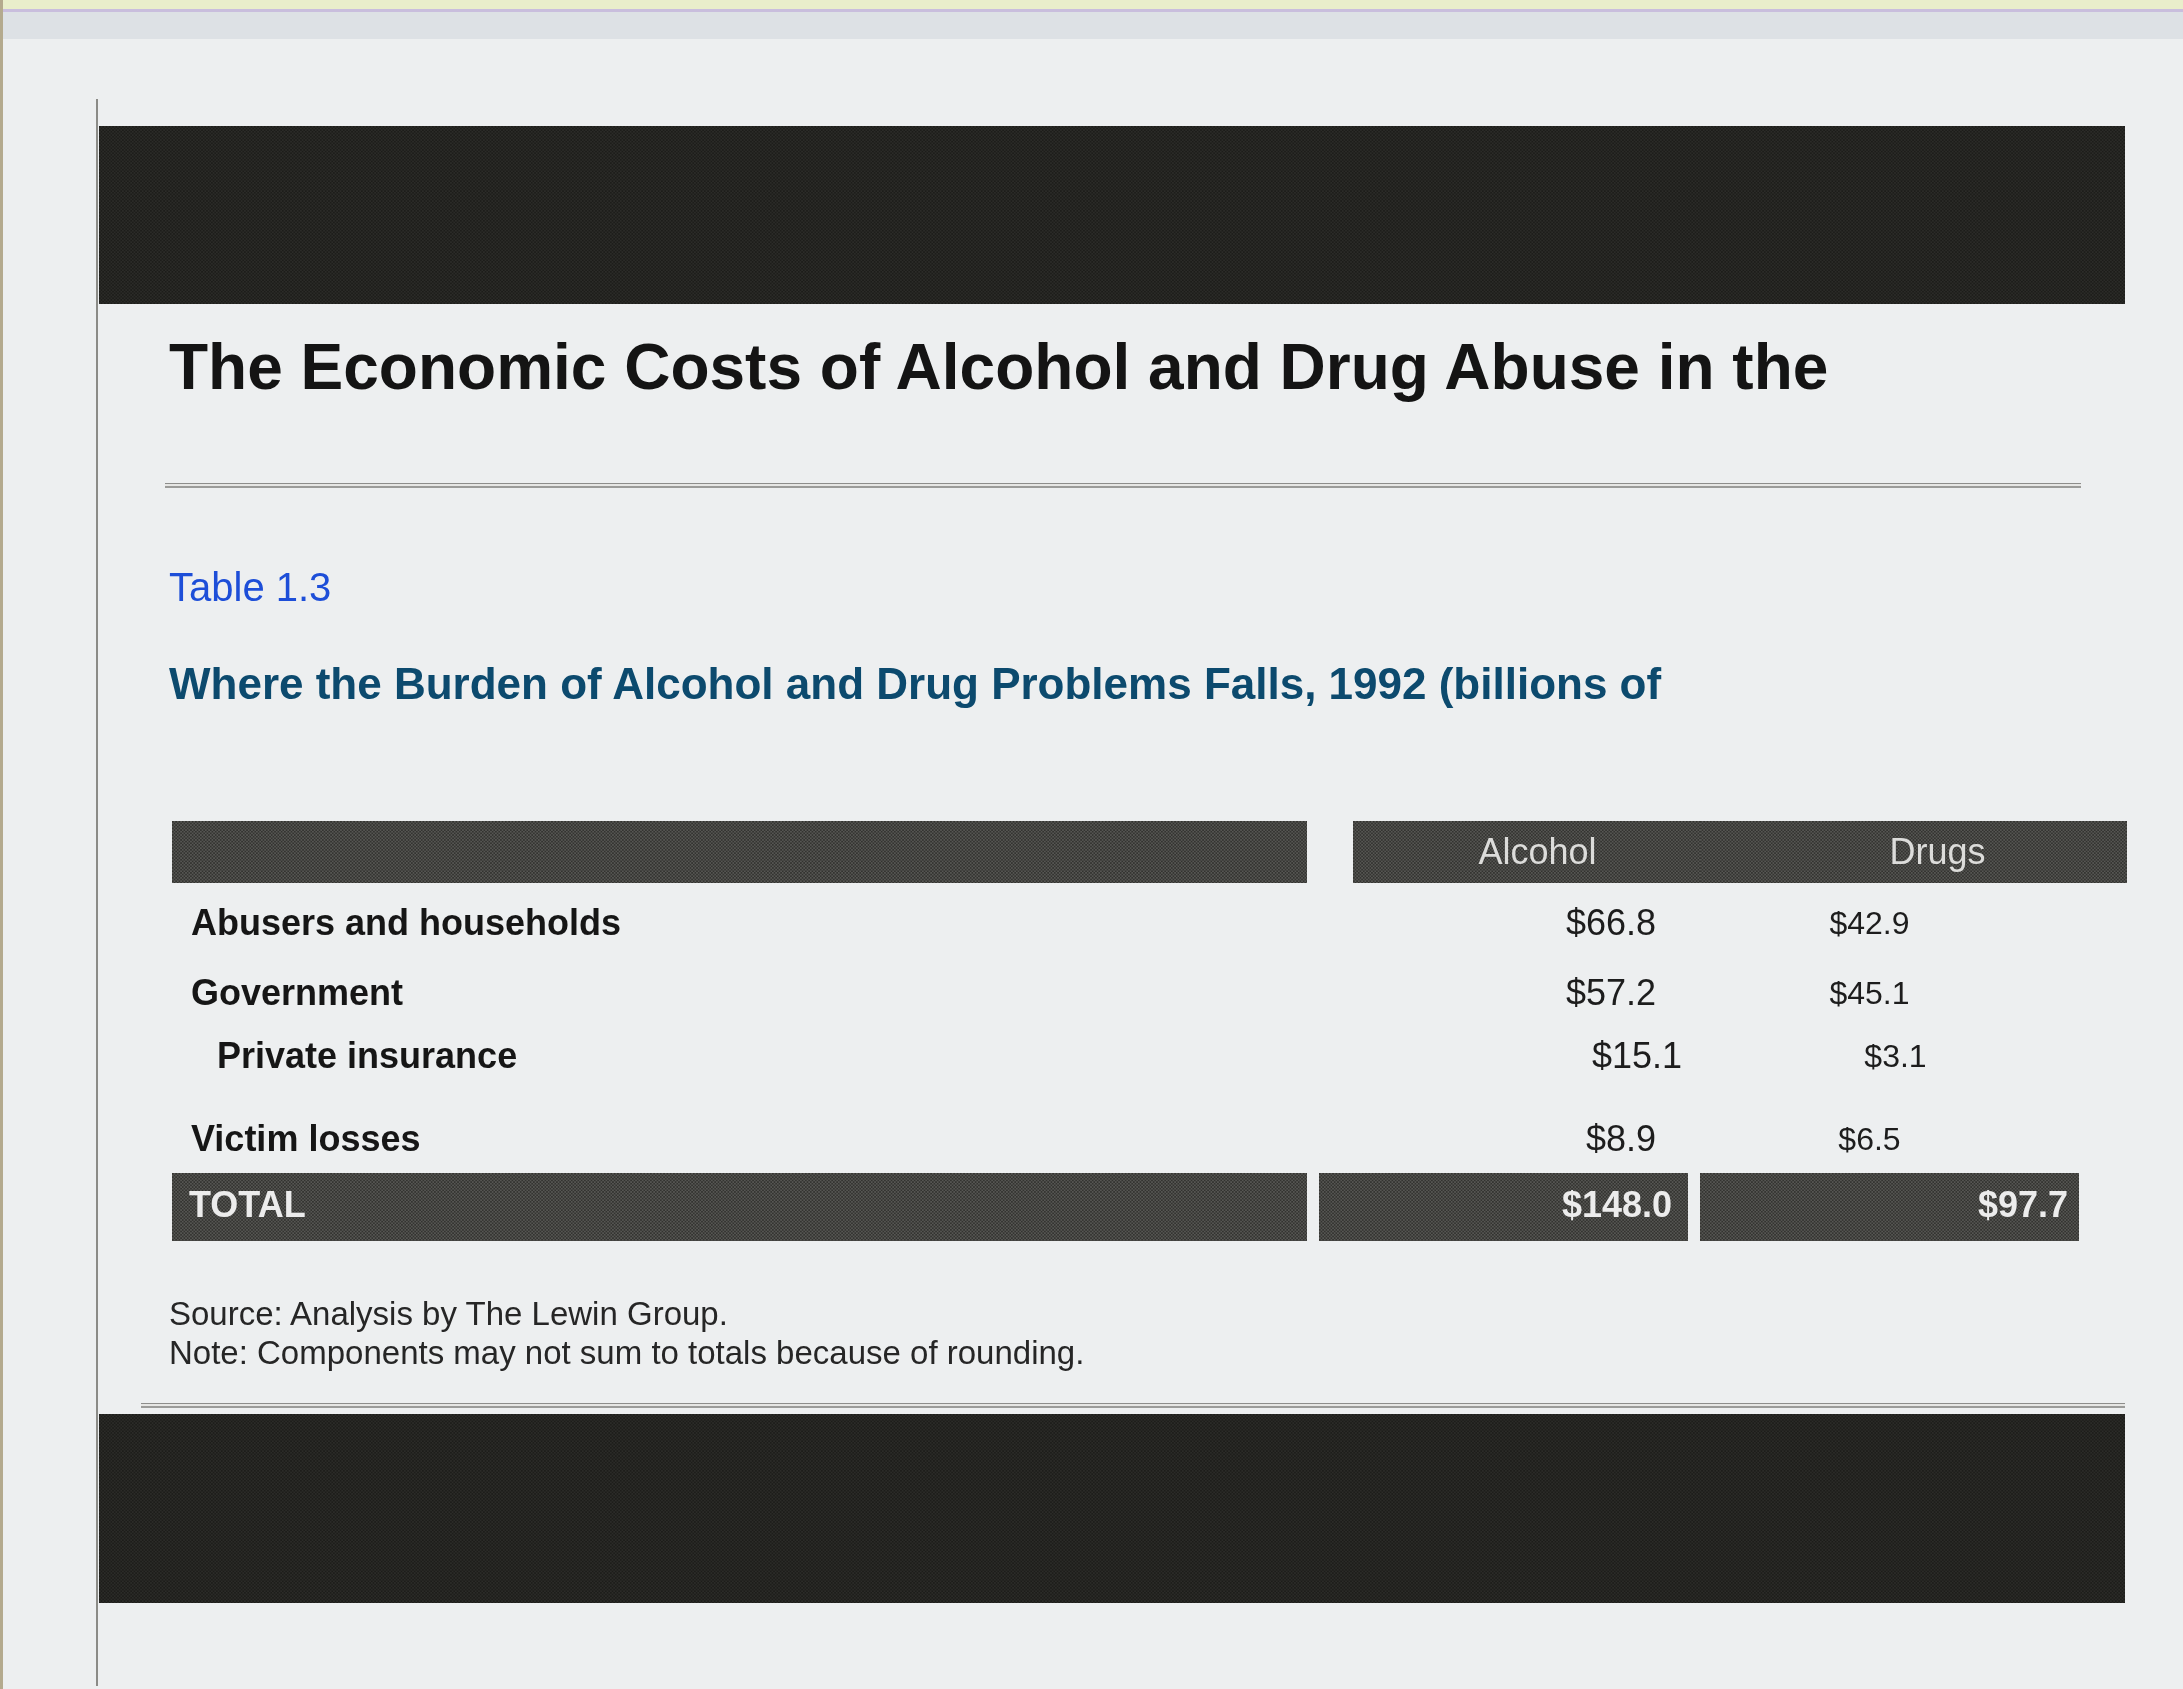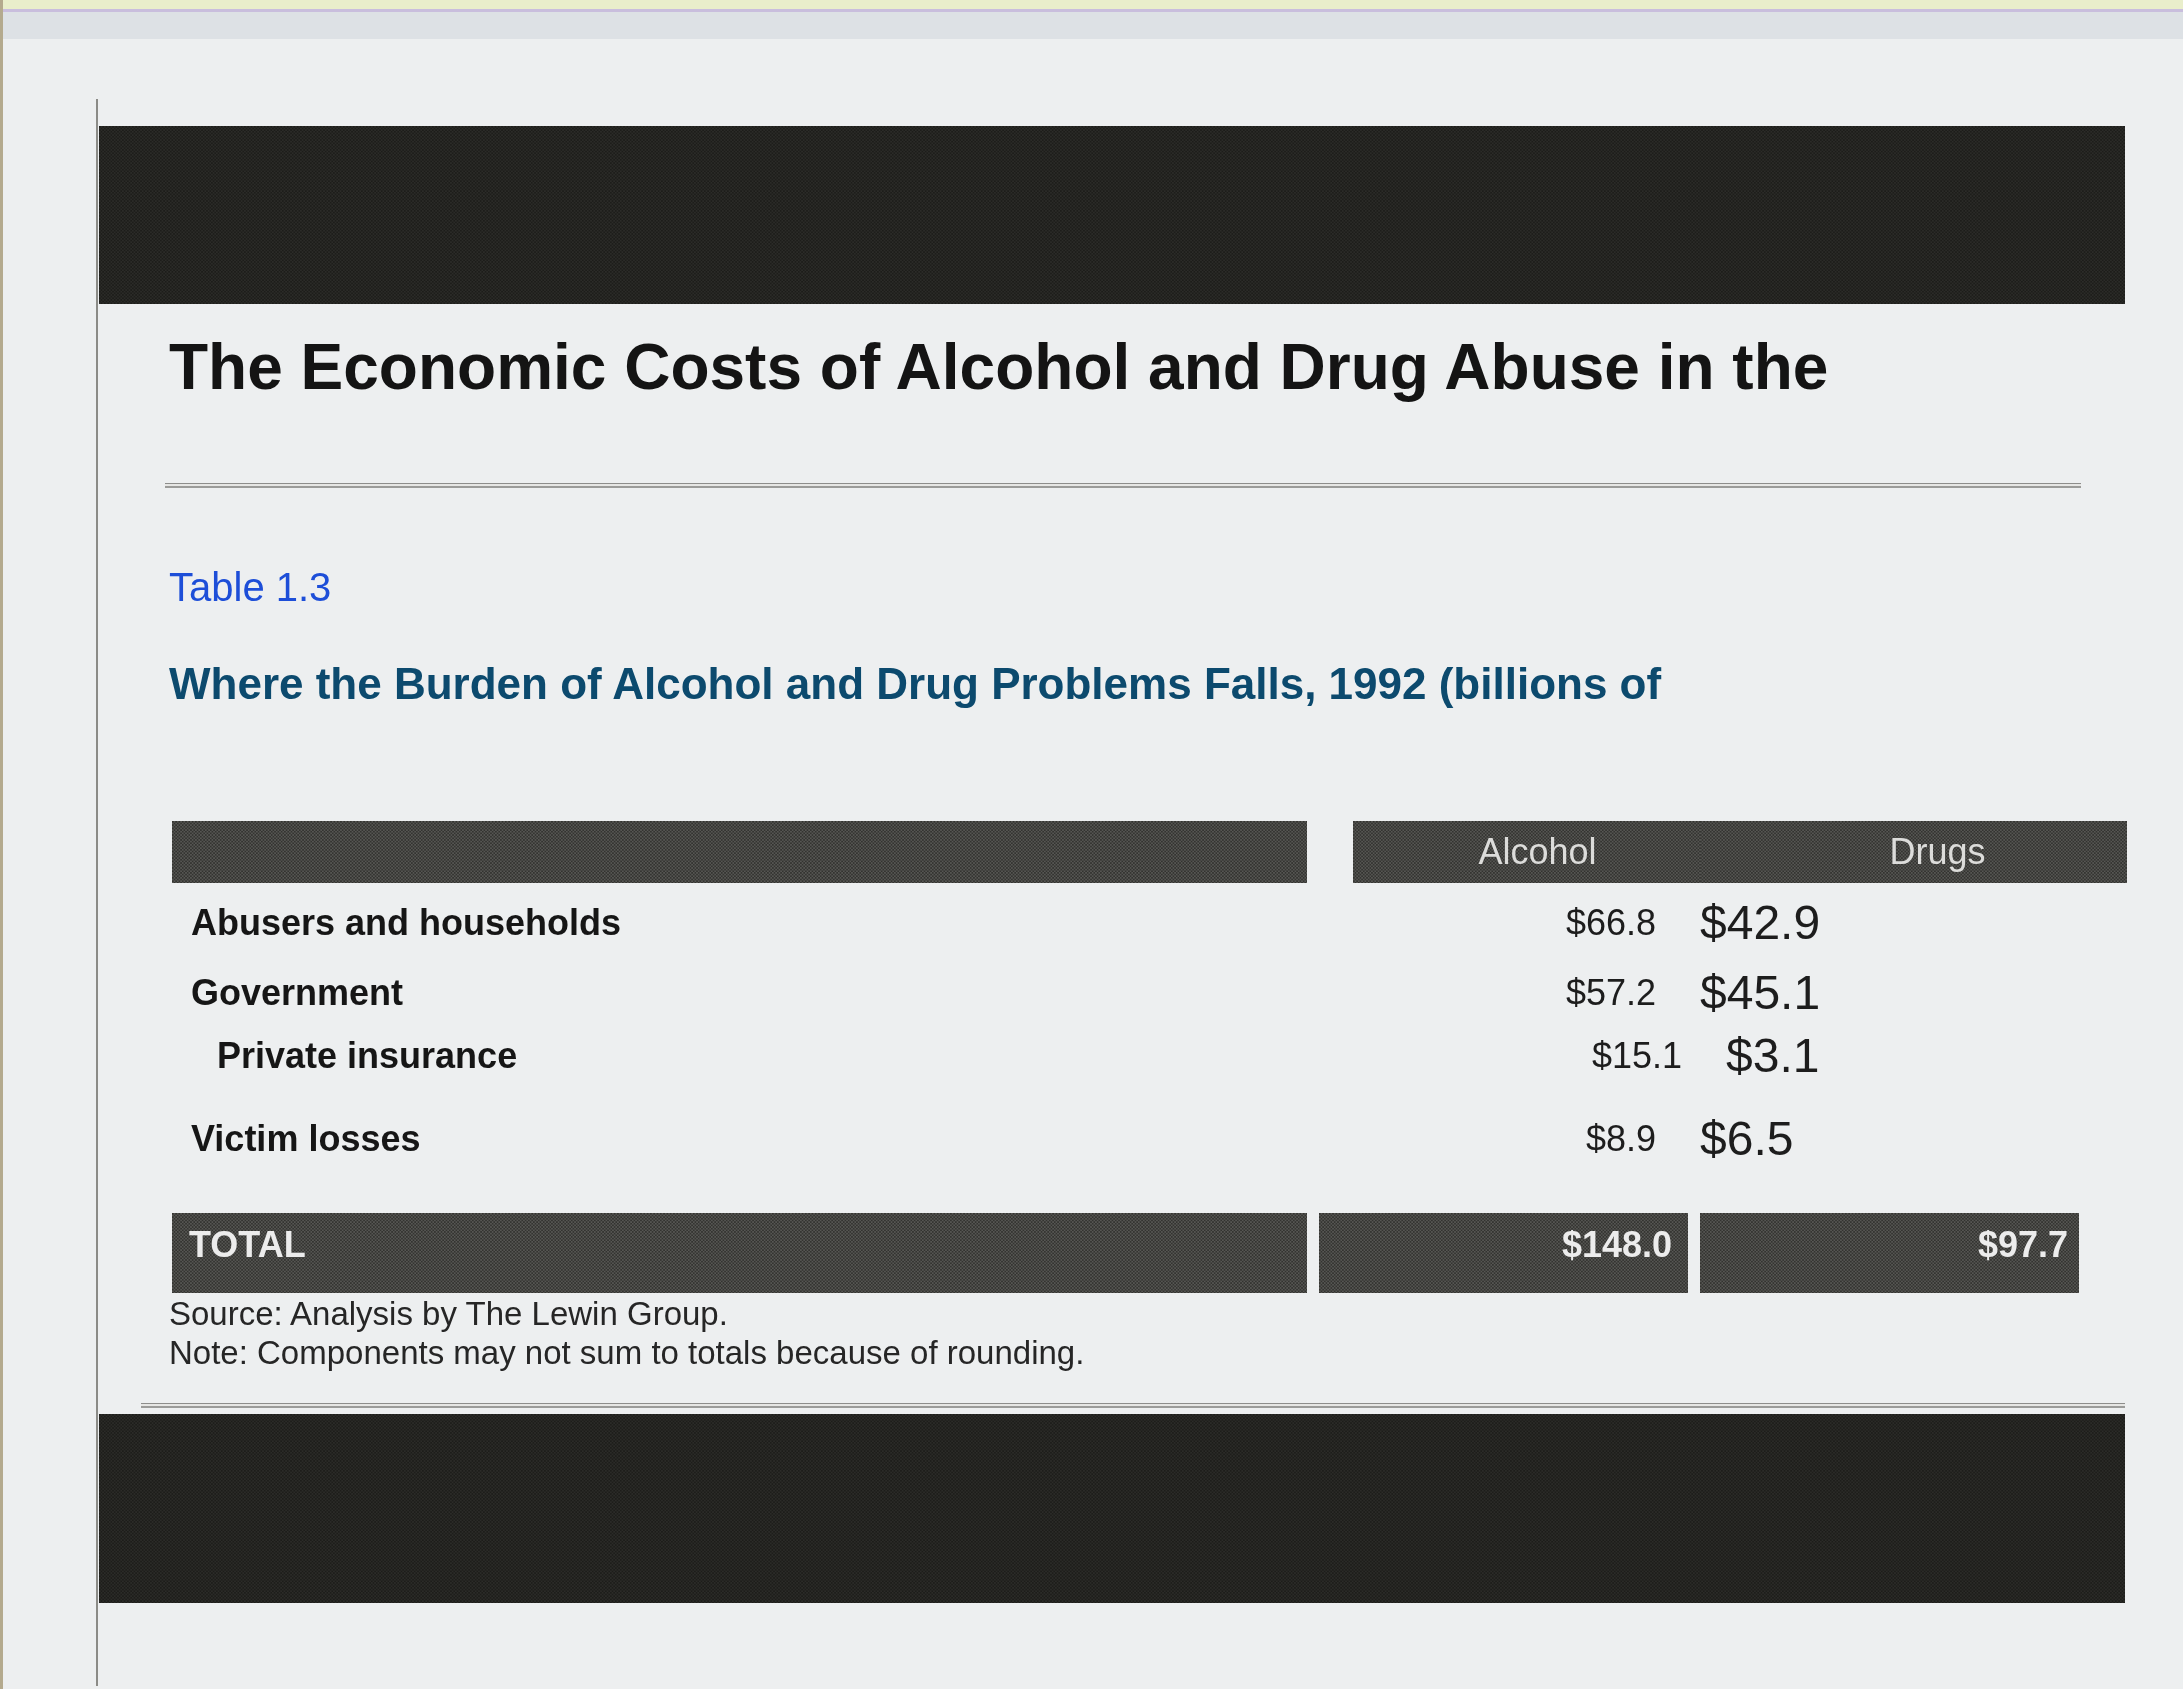--- a/index.html
+++ b/index.html
@@ -51,24 +51,24 @@
     background-size:3.3px 3.3px;
     color:#dcdcda;
   }
   .th{top:821px;height:62px;line-height:62px;font-size:36px;text-align:center;}
   .th-spacer{left:172px;width:1135px;}
   .th-alcohol{left:1353px;width:369px;}
   .th-drugs{left:1700px;width:379px;padding-left:48px;}
 
   .row-label{left:191px;width:1093px;font-size:36px;line-height:40px;font-weight:700;color:#161616;}
   .cell-alc{left:1319px;width:337px;font-size:36px;line-height:40px;color:#1d1d1d;text-align:right;}
-  .cell-drg{left:1700px;width:339px;font-size:48px;line-height:40px;color:#1d1d1d;text-align:left;}
+  .cell-drg{left:1700px;width:339px;font-size:32px;line-height:40px;color:#1d1d1d;text-align:center;}
   .r0{top:903px;} .r1{top:973px;} .r2{top:1036px;margin-left:26px;} .r3{top:1119px;}
 
-  .total-seg{top:1173px;height:80px;line-height:64px;font-size:36px;font-weight:700;color:#ececec;margin-top:40px;}
+  .total-seg{top:1173px;height:68px;line-height:64px;font-size:36px;font-weight:700;color:#ececec;}
   .total-label{left:172px;width:1118px;padding-left:17px;text-align:left;}
   .total-alc{left:1319px;width:353px;padding-right:16px;text-align:right;}
   .total-drg{left:1700px;width:368px;padding-right:10.6px;text-align:right;}
 
   .foot{left:169px;width:1590px;font-size:33px;line-height:38px;color:#262626;}
   .foot-source{top:1295px;}
   .foot-note{top:1334px;}
   .rule-bottom{left:141px;top:1403px;width:1984px;height:4.6px;}
 </style>
 </head>

